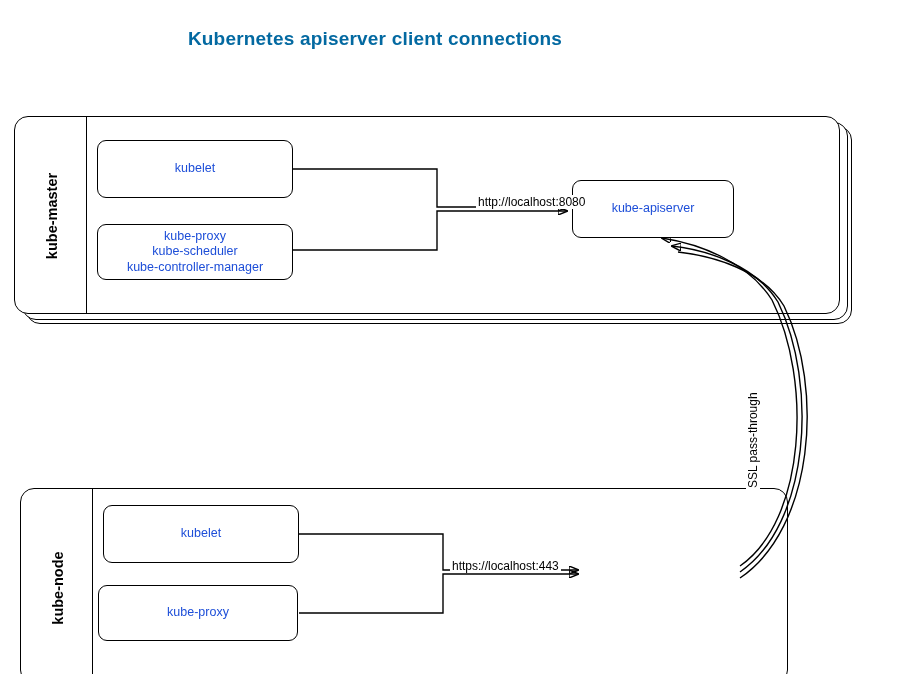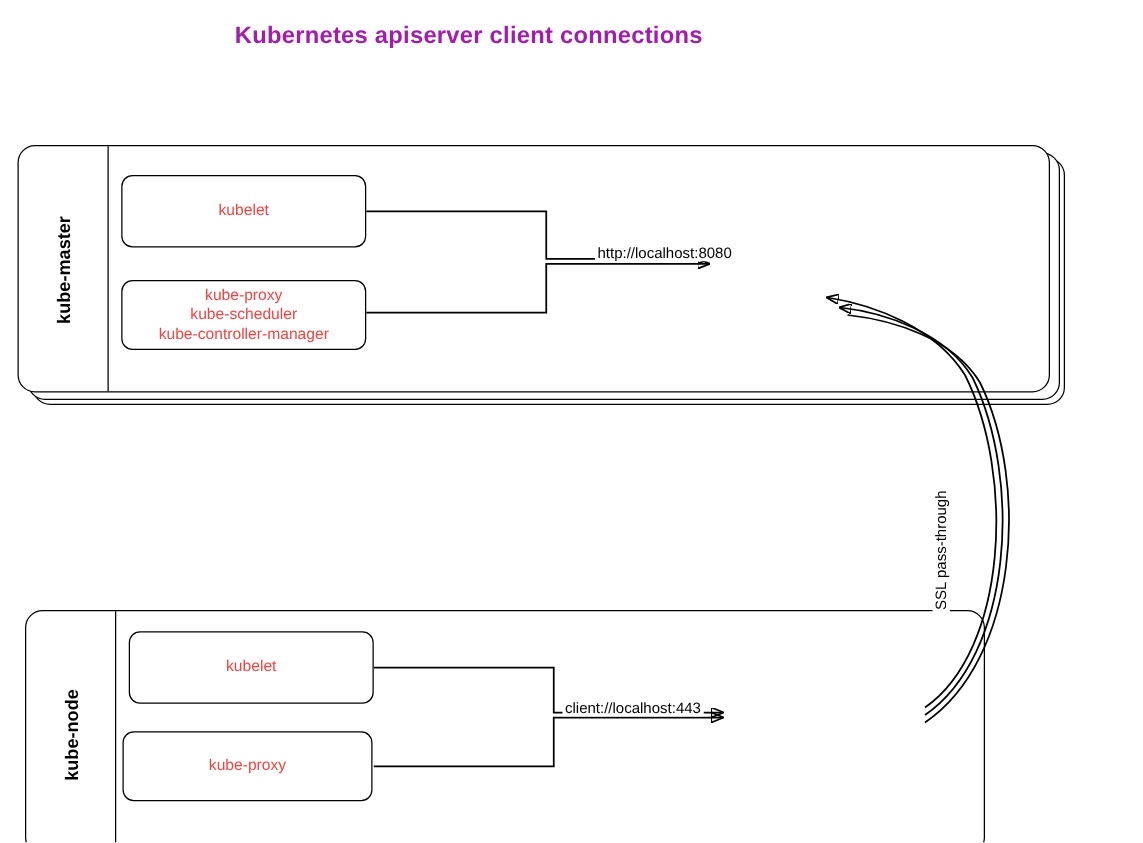--- a/index.html
+++ b/index.html
@@ -11,26 +11,26 @@
     position: relative;
     width: 914px;
     height: 674px;
     background: #ffffff;
     font-family: "Liberation Sans", sans-serif;
     overflow: hidden;
   }
   .title {
     position: absolute;
     left: 0;
-    top: 18px;
+    top: 28px;
     width: 750px;
     text-align: center;
     font-size: 19px;
     font-weight: bold;
-    color: #a21caf;
+    color: #0369a1;
     letter-spacing: 0.2px;
   }
   
   .group {
     position: absolute;
     border: 1.6px solid #000000;
     border-radius: 14px;
     background: #ffffff;
     box-sizing: border-box;
   }
@@ -59,21 +59,21 @@
     position: absolute;
     border: 1.5px solid #000000;
     border-radius: 9px;
     background: #ffffff;
     box-sizing: border-box;
     display: flex;
     align-items: center;
     justify-content: center;
     text-align: center;
     font-size: 12.5px;
-    color: #ef4444;
+    color: #1d4ed8;
     line-height: 1.25;
     white-space: pre-line;
   }
   .edge-label {
     position: absolute;
     font-size: 12px;
     color: #000000;
     background: #ffffff;
     white-space: nowrap;
     padding: 0 2px;
@@ -137,27 +137,30 @@
   <div class="box" style="left:97px; top:140px; width:196px; height:58px;">
     <span>kubelet</span>
   </div>
 
   <div class="box" style="left:97px; top:224px; width:196px; height:56px;">
     <span>kube-proxy
 kube-scheduler
 kube-controller-manager</span>
   </div>
 
+  <div class="box" style="left:572px; top:180px; width:162px; height:58px;">
+    <span>kube-apiserver</span>
+  </div>
 
   <div class="box" style="left:103px; top:505px; width:196px; height:58px;">
     <span>kubelet</span>
   </div>
 
   <div class="box" style="left:98px; top:585px; width:200px; height:56px;">
     <span>kube-proxy</span>
   </div>
 
 
   <div class="edge-label" style="left:441px; top:195px;margin-left:35px;">http://localhost:8080</div>
-  <div class="edge-label" style="left:450px; top:559px;">client://localhost:443</div>
+  <div class="edge-label" style="left:450px; top:559px;">https://localhost:443</div>
   <div class="edge-label vertical" style="left:746px; top:490px;">SSL pass-through</div>
 
 </div>
 
 </body></html>

